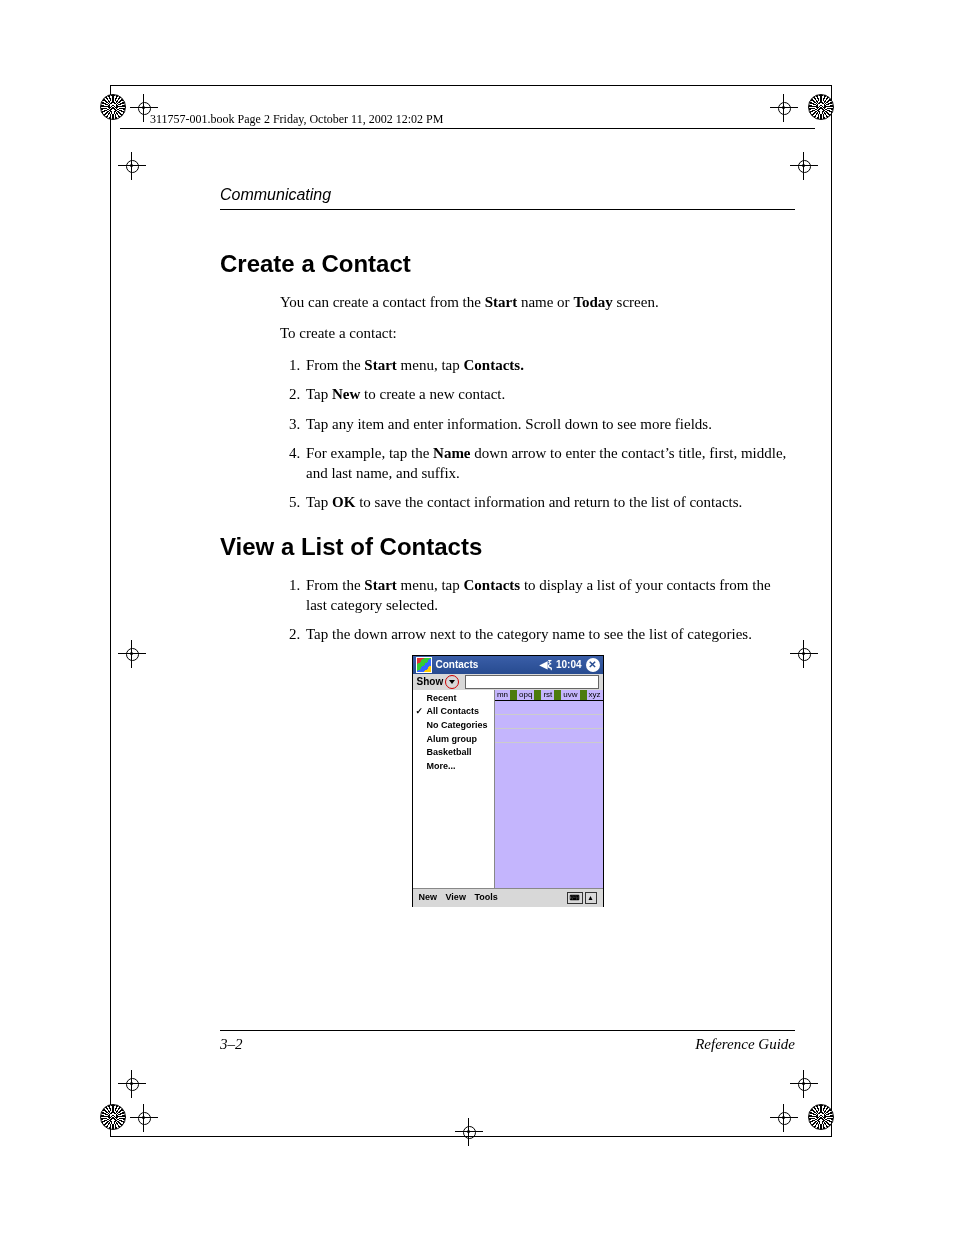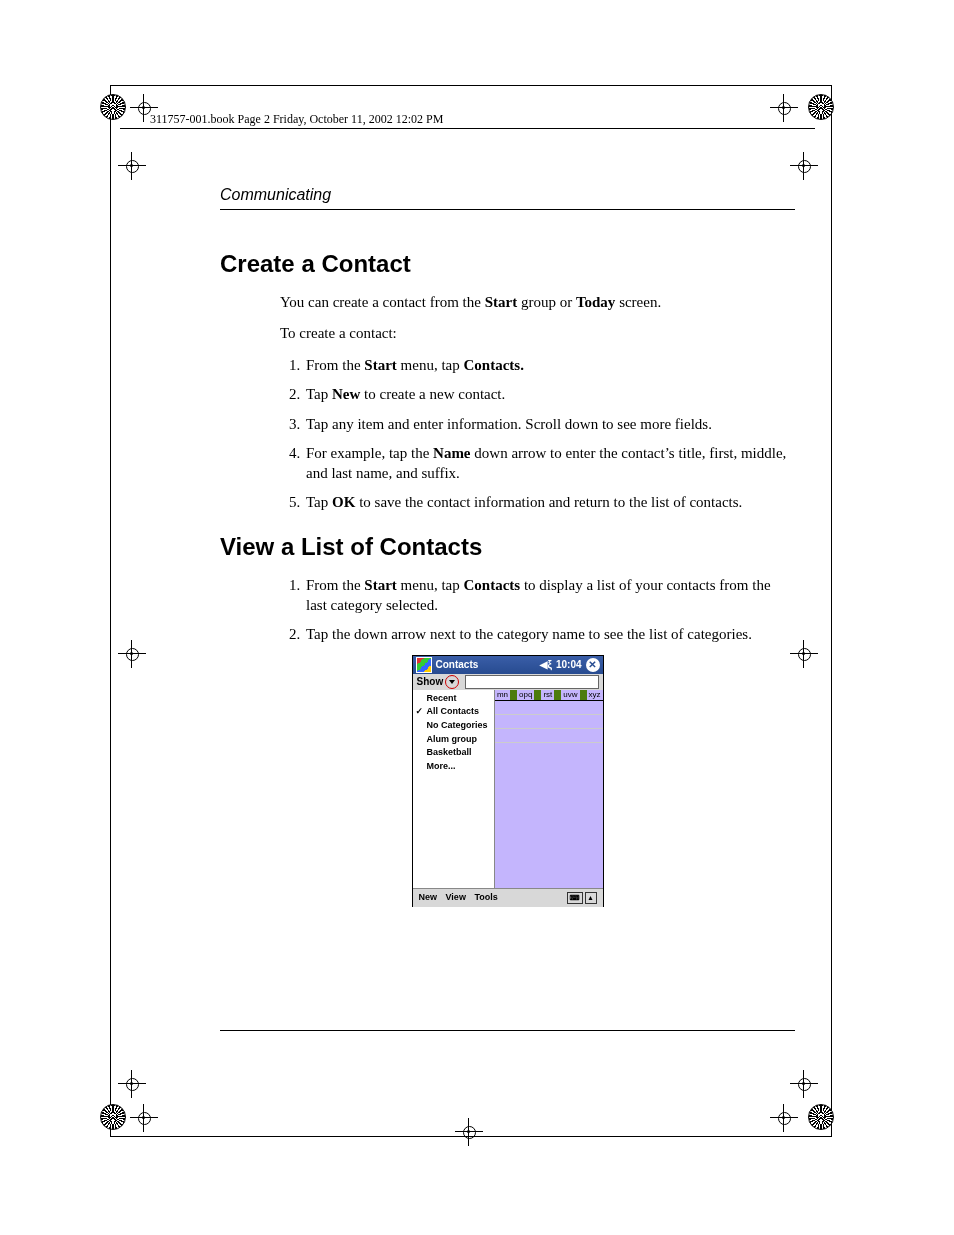--- a/index.html
+++ b/index.html
@@ -277,21 +277,21 @@
   <div class="book-header">311757-001.book  Page 2  Friday, October 11, 2002  12:02 PM</div>
   <div class="hr-under-header"></div>
 
   <div class="content">
     <div class="running-head">Communicating</div>
     <div class="running-head-rule"></div>
 
     <h1 class="section">Create a Contact</h1>
 
     <p class="body-indent">
-      <span>You can create a contact from the </span><b>Start</b><span> group or </span><b>Today</b><span> screen.</span>
+      <span>You can create a contact from the </span><b>Start</b><span> name or </span><b>Today</b><span> screen.</span>
     </p>
 
     <p style="margin-left:60px;">To create a contact:</p>
 
     <ol>
       <li>
         <span>From the </span><b>Start</b><span> menu, tap </span><b>Contacts.</b>
       </li>
       <li>
         <span>Tap </span><b>New</b><span> to create a new contact.</span>
@@ -360,14 +360,18 @@
         </div>
         <div class="kbd-arrow">
           <div class="kbd">⌨</div>
           <div class="kbd" style="width:10px;">▴</div>
         </div>
       </div>
     </div>
   </div>
 
   <div class="footer-rule" style="top:1030px;"></div>
+  <div class="footer" style="top:1036px;">
+    <span>3–2</span>
+    <span>Reference Guide</span>
+  </div>
 
 </div>
 
 </body></html>

